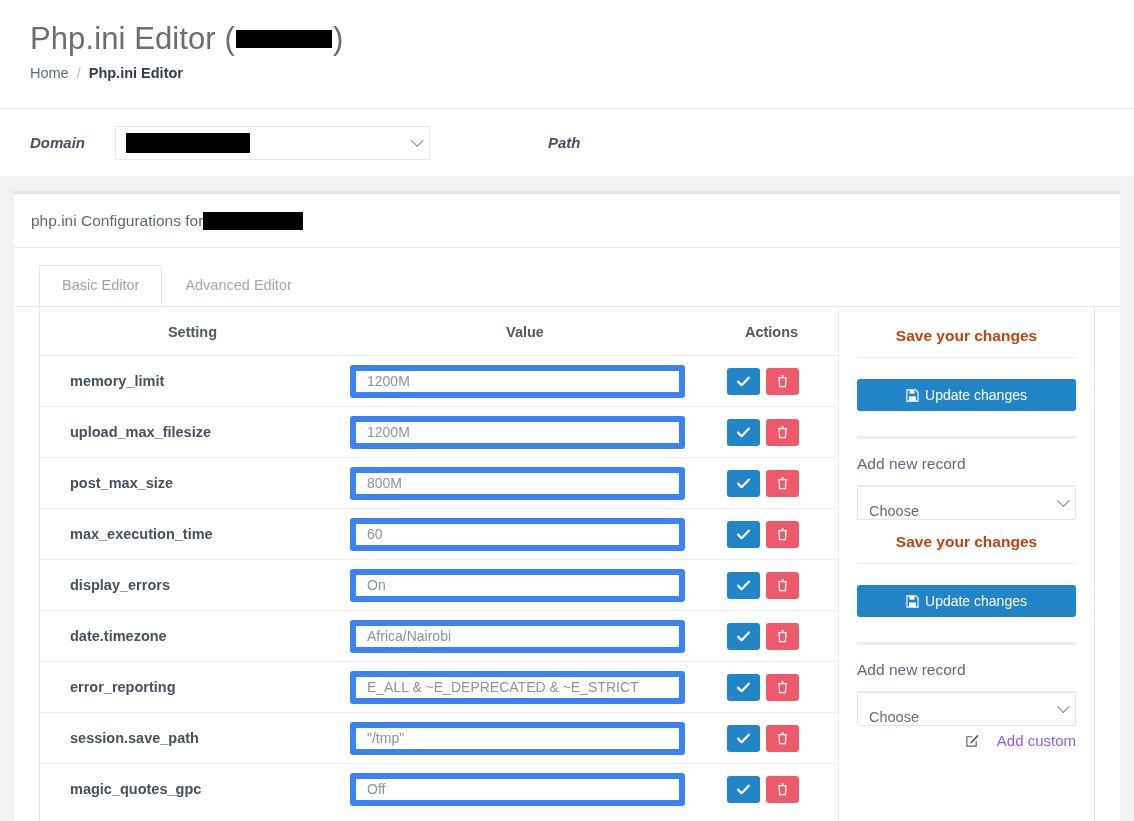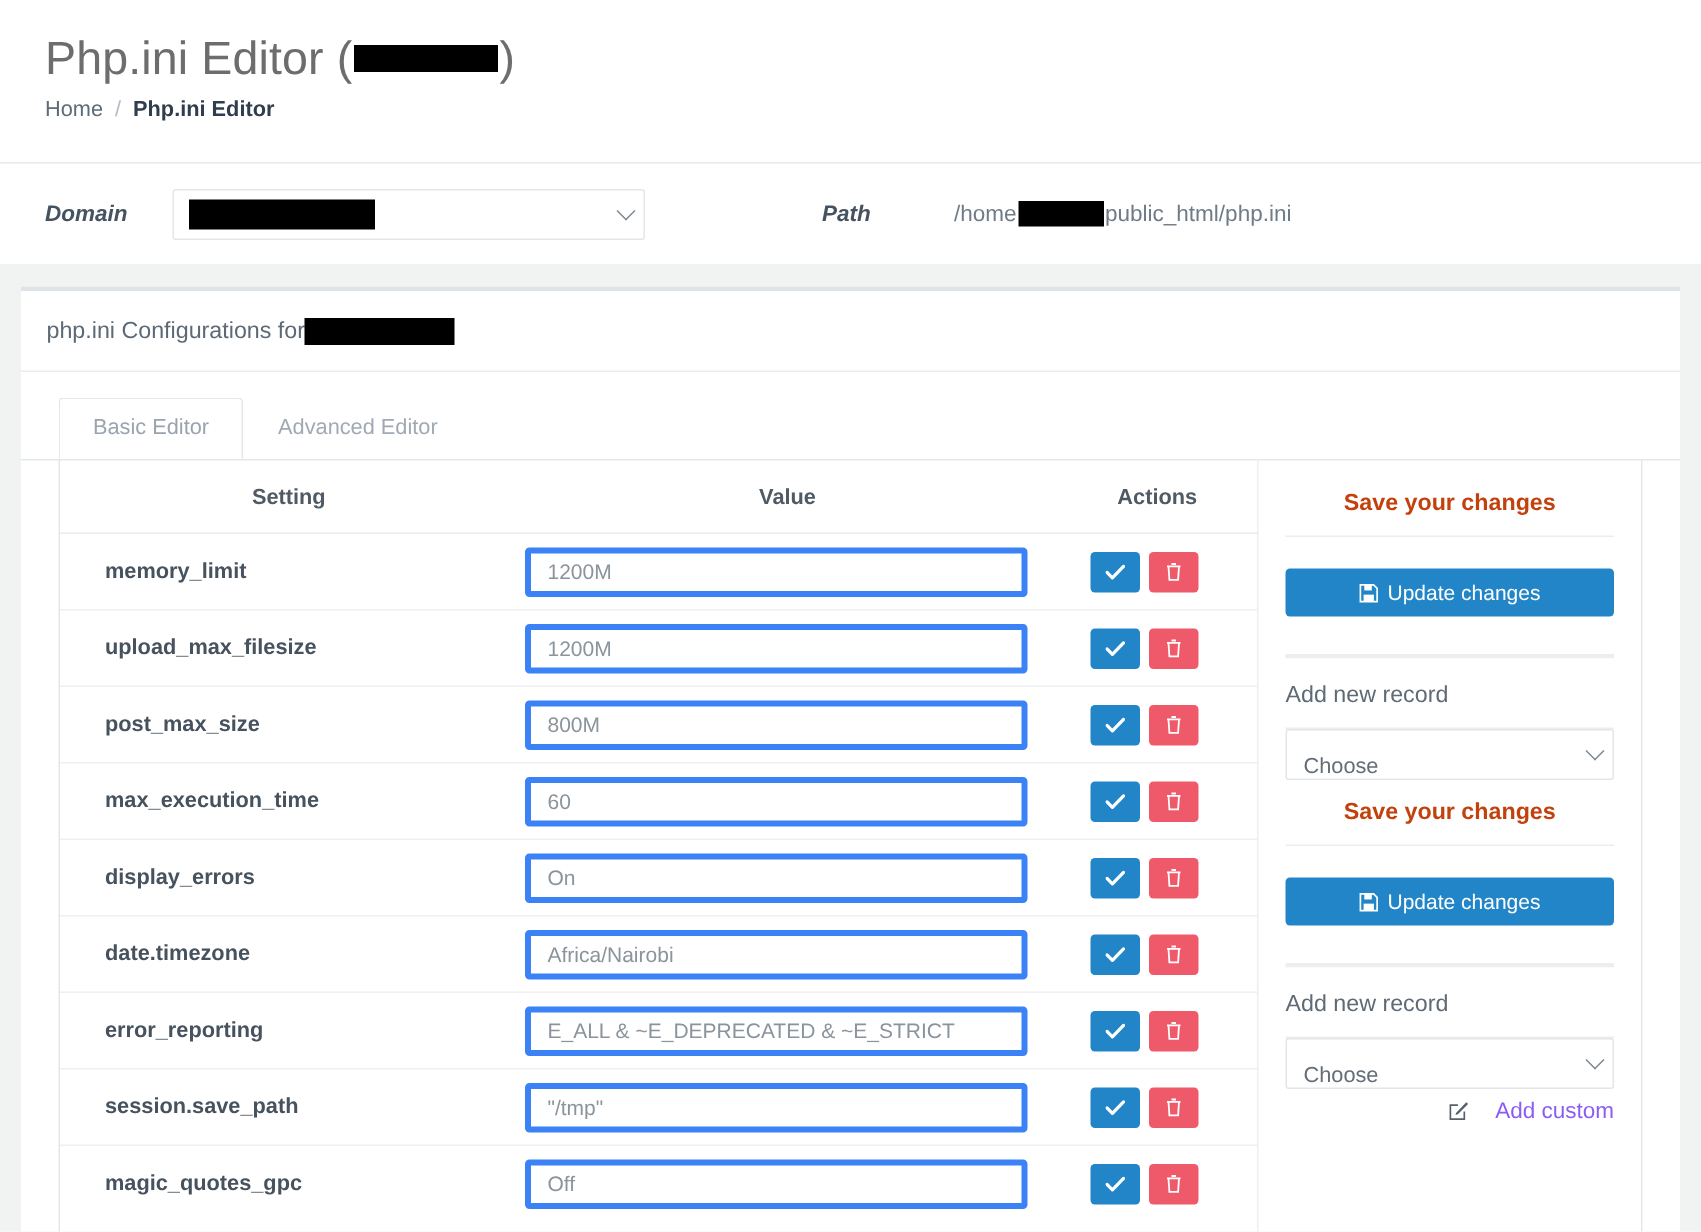--- a/index.html
+++ b/index.html
@@ -185,21 +185,21 @@
   tr:last-child td { border-bottom: none; }
   .cell-setting {
     font-size: 14.5px;
     font-weight: bold;
     color: #46525e;
     padding-left: 30px !important;
   }
   .val-input {
     width: 335px;
     height: 33px;
-    border: 4px solid #3b82f6;
+    border: 6px solid #3b82f6;
     border-radius: 3px;
     font-size: 14px;
     color: #8b949c;
     font-family: "Liberation Sans", sans-serif;
     padding: 0 11px;
     background: #fff;
     outline: none;
     display: block;
   }
   .cell-value { padding-left: 5px !important; }
@@ -315,25 +315,20 @@
 
 <div class="meta-bar">
   <span class="meta-label domain-label">Domain</span>
   <div class="domain-select">
     <span class="redact redact-select"></span>
     <span class="chev"></span>
   </div>
 
   <div class="path-group">
     <span class="meta-label path-label">Path</span>
-    <span class="path-value">
-      <span>/home</span>
-      <span class="redact redact-path"></span>
-      <span>public_html/php.ini</span>
-    </span>
   </div>
 </div>
 
 <div class="panel">
 
   <div class="panel-head">
     <span>php.ini Configurations for</span>
     <span class="redact redact-panel"></span>
   </div>
 

